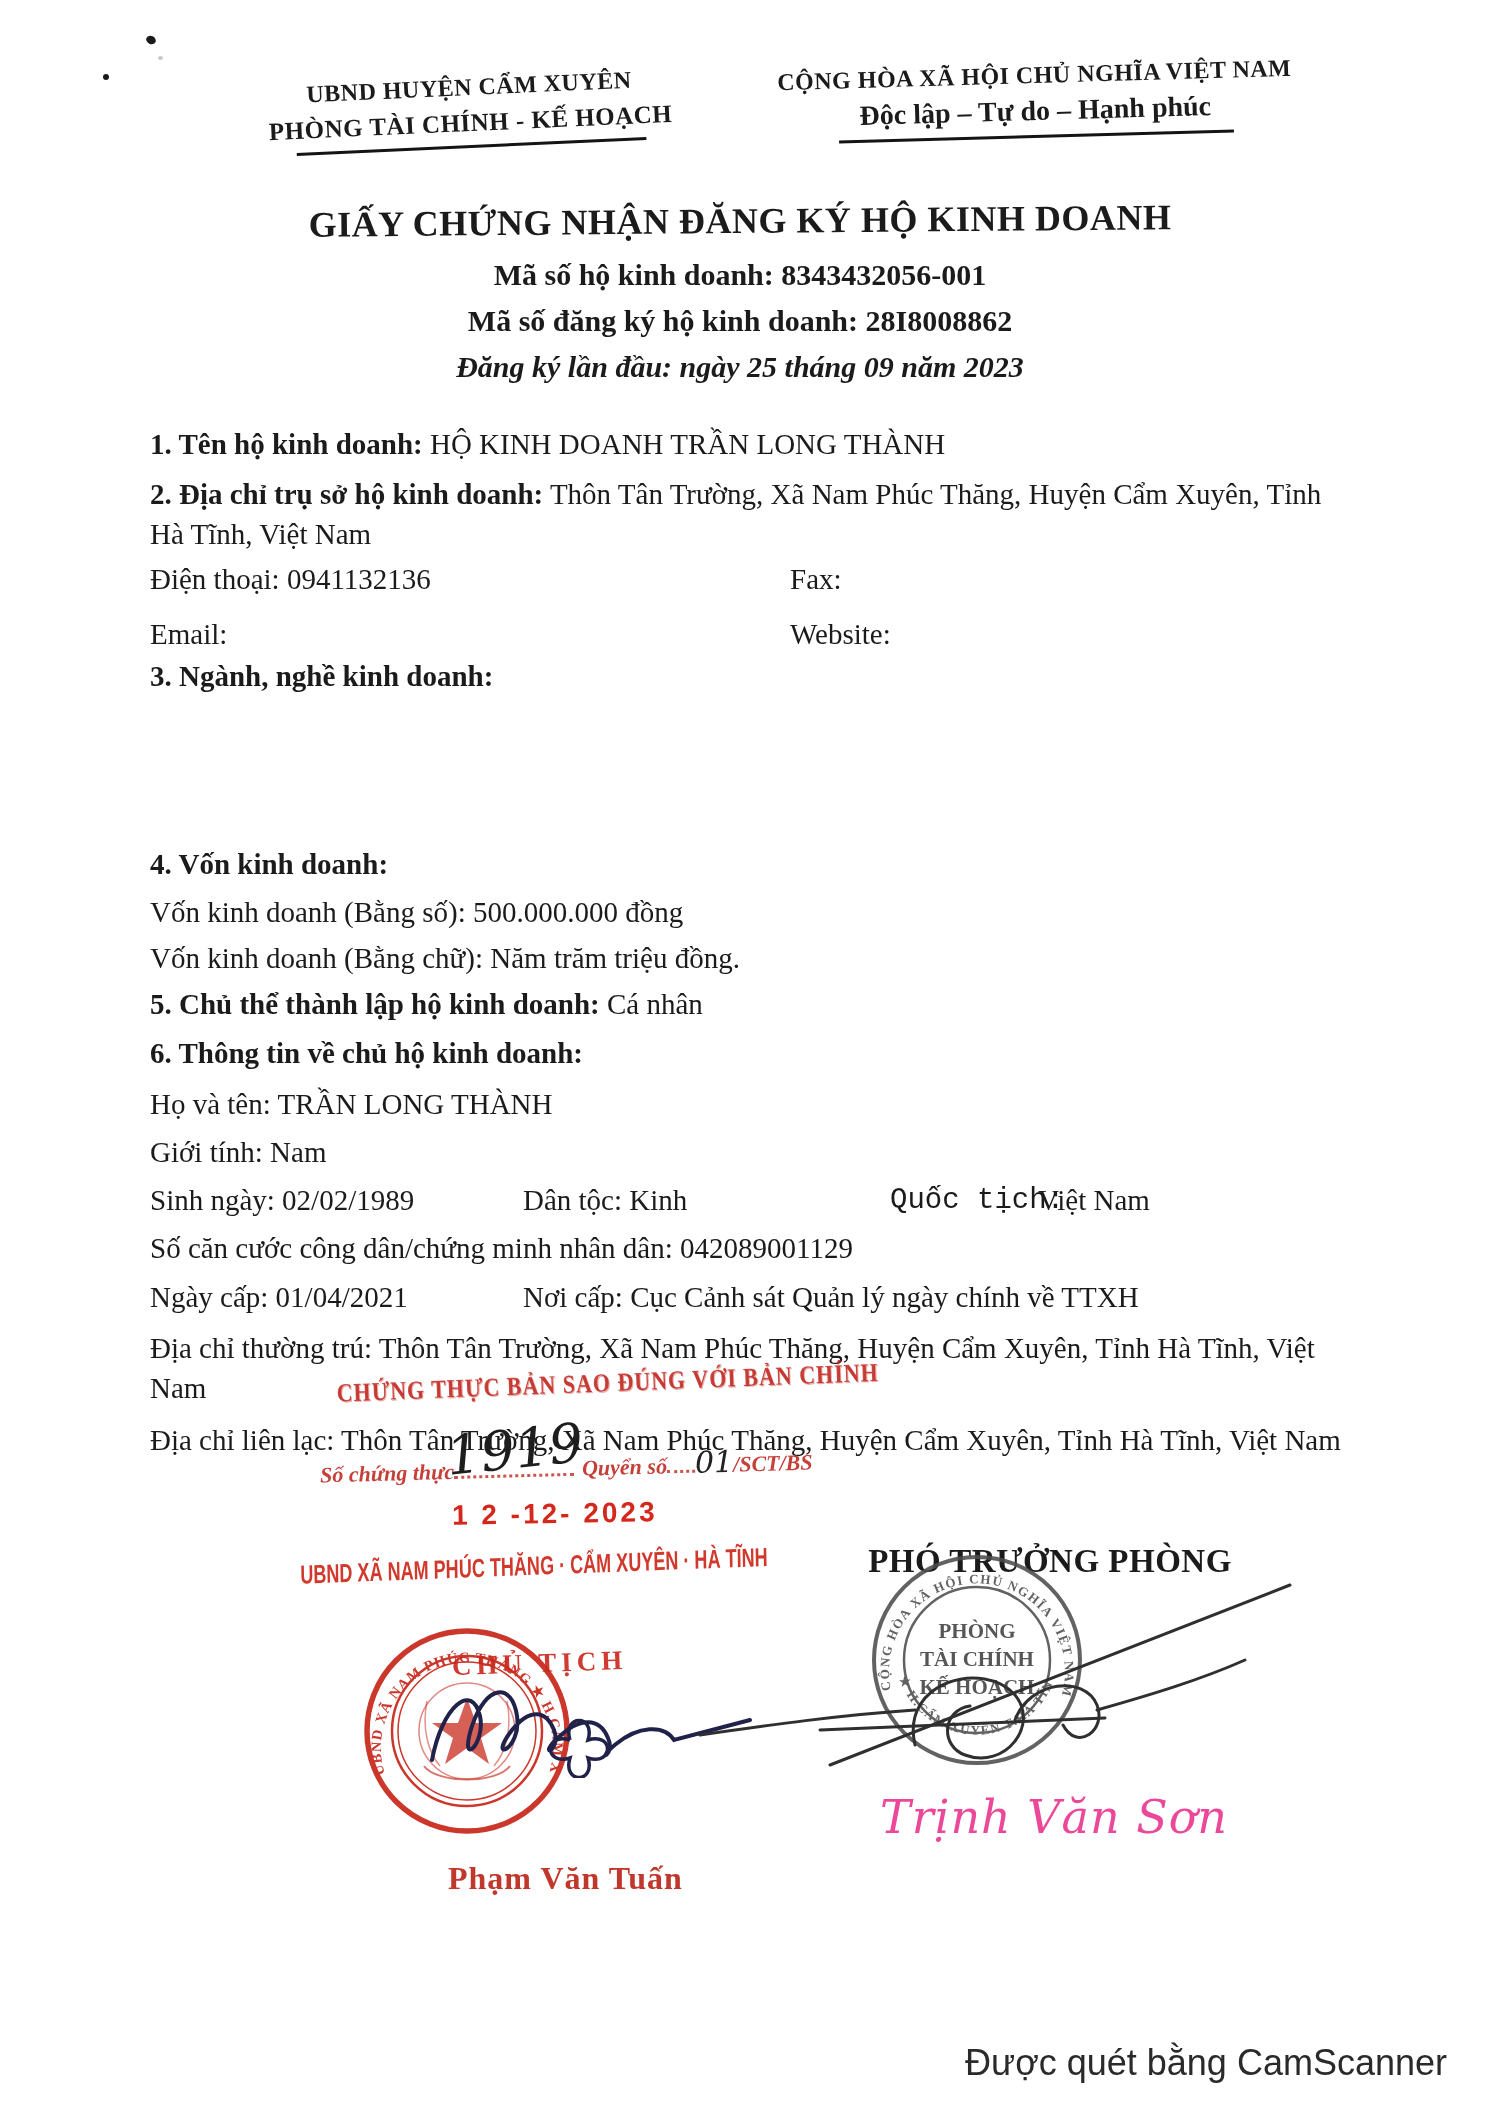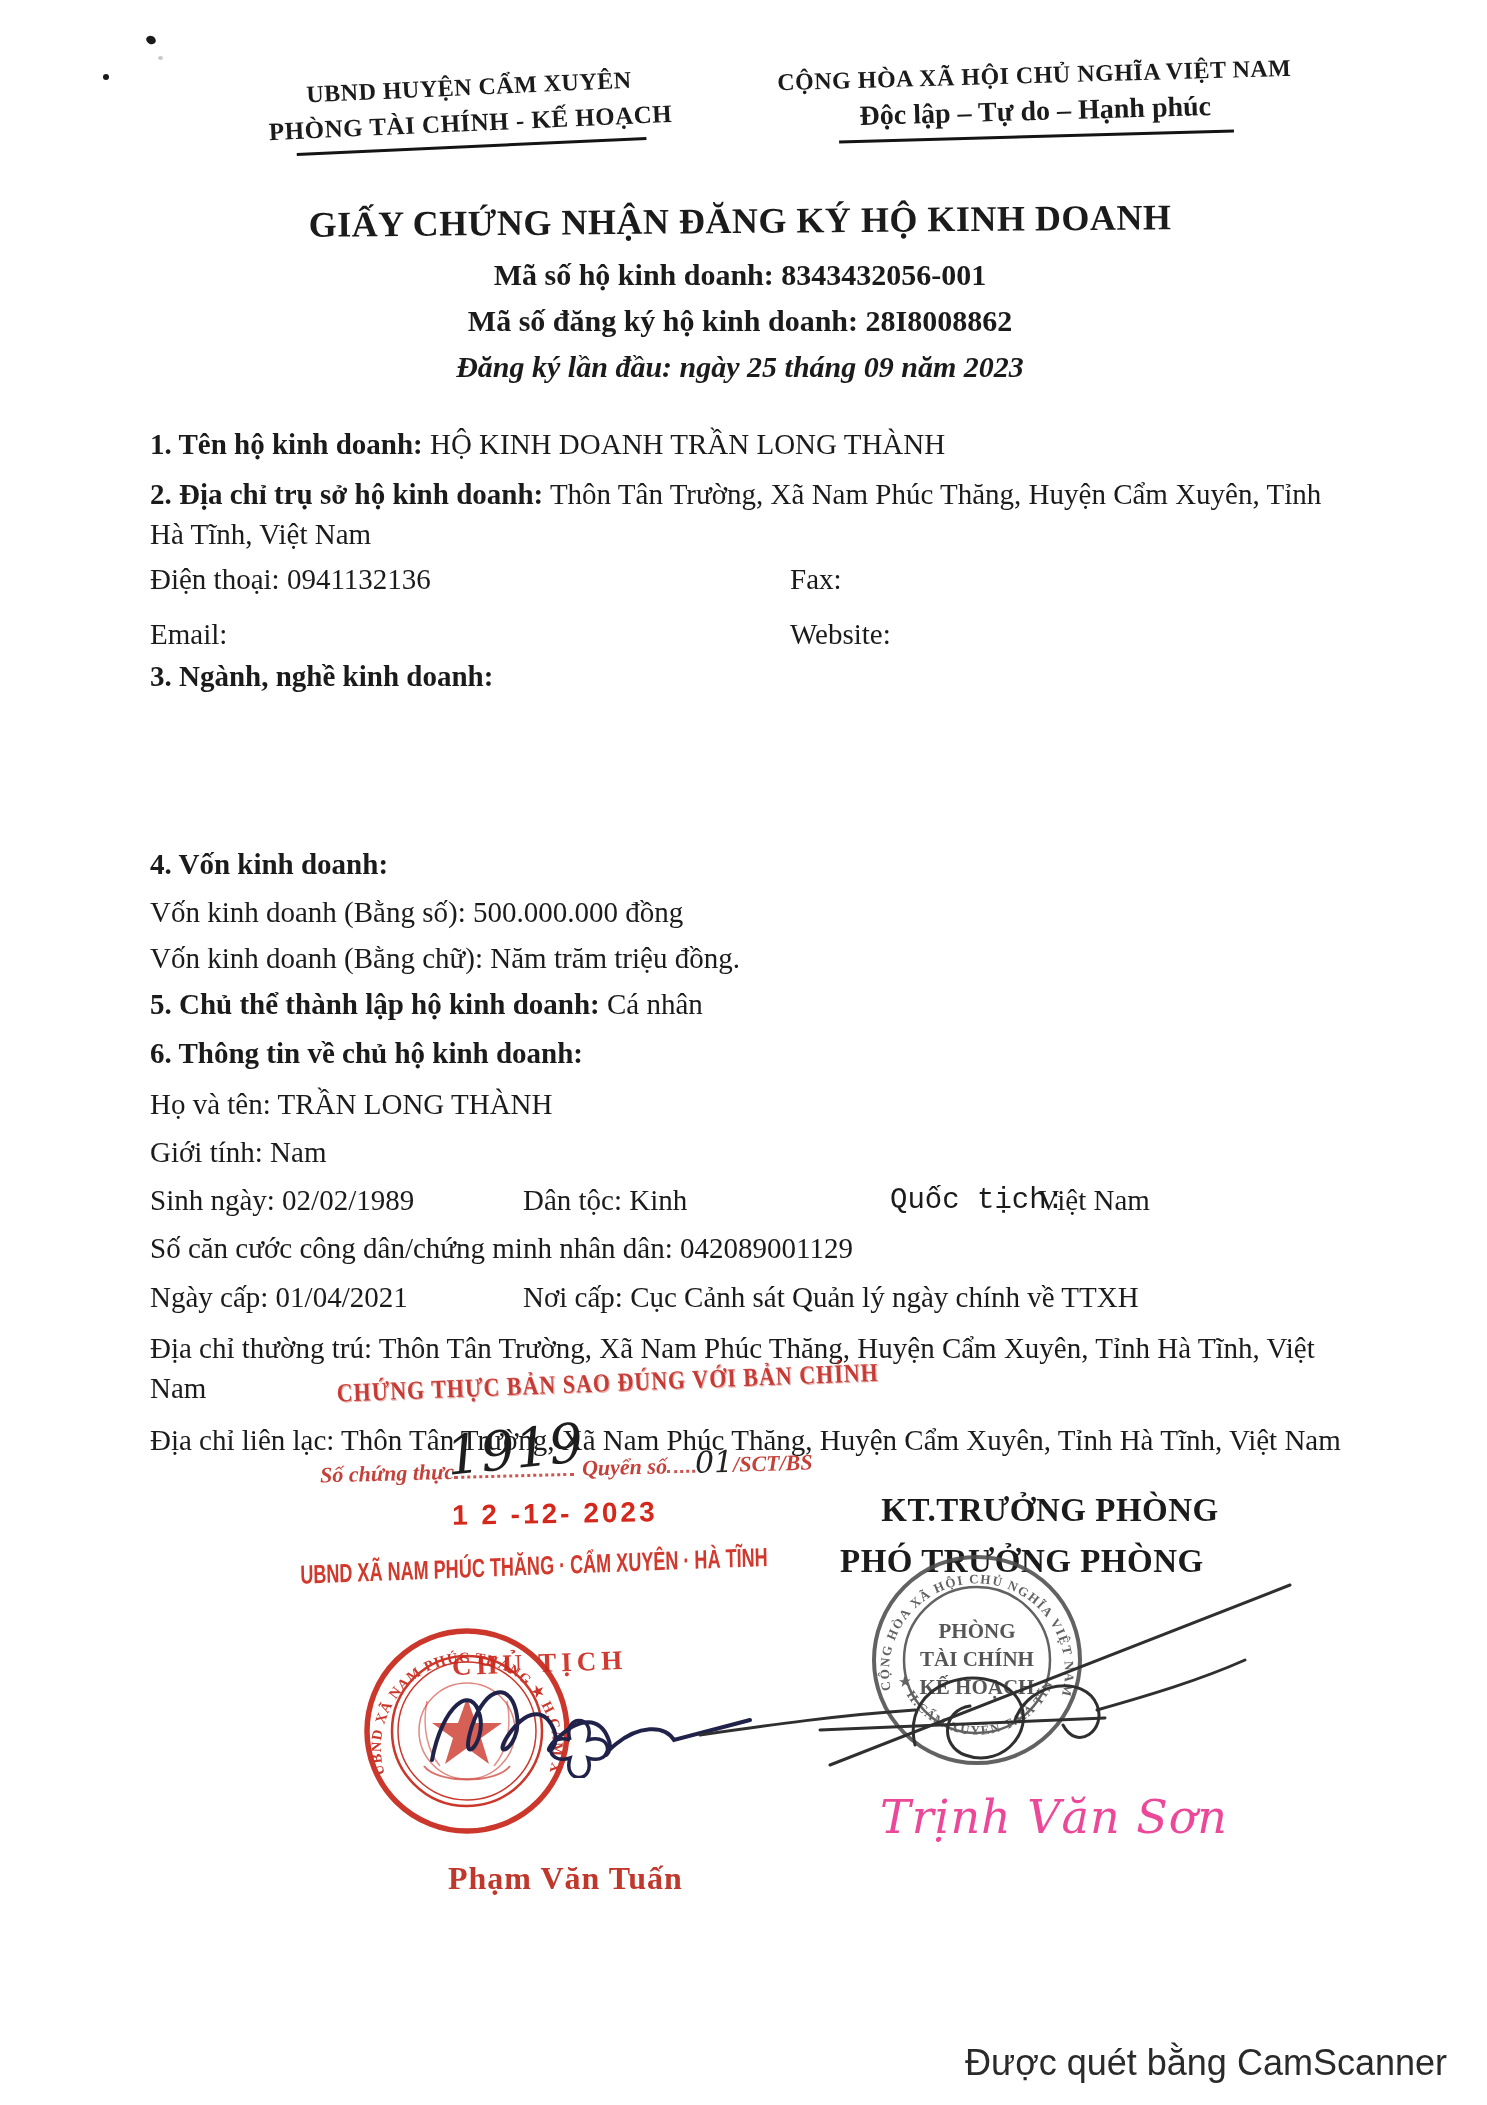--- a/index.html
+++ b/index.html
@@ -40,21 +40,21 @@
             transform:rotate(-6deg);font-family:"DejaVu Serif",serif;}
   .hand01{font-size:30px;font-style:italic;color:#222;font-family:"DejaVu Serif",serif;}
   
   .datestamp{left:452px;top:1498px;font-family:"Liberation Sans",sans-serif;font-size:28px;font-weight:bold;
              color:#d4281c;letter-spacing:3px;transform:rotate(-1deg);}
   .commune-line{left:300px;top:1560px;font-family:"Liberation Sans",sans-serif;font-size:21px;font-weight:bold;
              color:rgba(205,35,22,.9);white-space:nowrap;transform:scale(.86,1.25) rotate(-1.5deg);transform-origin:left top;}
   .chutich{left:452px;top:1648px;font-size:27px;font-weight:bold;color:rgba(200,32,20,.88);letter-spacing:5px;
            transform:rotate(-2deg);}
   .ktline1{left:840px;top:1492px;width:420px;text-align:center;font-size:33px;font-weight:bold;letter-spacing:.5px;}
-  .ktline2{left:840px;top:1543px;width:420px;text-align:left;font-size:33px;font-weight:bold;letter-spacing:.5px;}
+  .ktline2{left:840px;top:1543px;width:420px;text-align:center;font-size:33px;font-weight:bold;letter-spacing:.5px;}
   .signer-right{left:880px;top:1790px;width:320px;text-align:center;font-size:46px;font-style:italic;
                 font-family:"DejaVu Serif",serif;color:#ec4899;letter-spacing:1px;}
   .signer-left{left:448px;top:1860px;font-size:32px;font-weight:bold;color:rgba(187,38,25,.92);letter-spacing:1px;
                font-family:"Liberation Serif",serif;}
   .watermark{right:40px;top:2042px;font-family:"Liberation Sans",sans-serif;font-size:36px;color:#2a2a2a;}
   .speck{position:absolute;background:#1a1a1a;border-radius:50%;}
   svg text{font-family:"Liberation Serif",serif;}
 </style>
 </head>
 <body>
@@ -162,21 +162,20 @@
     </text>
   </svg>
 
   <svg class="abs" style="left:420px;top:1668px;" width="340" height="110" viewBox="0 0 340 110">
     <path d="M 12,92 C 22,38 52,14 60,48 C 66,76 38,102 52,58 C 66,16 92,14 97,48 C 102,82 66,96 92,62
              C 110,40 126,42 134,62 C 142,84 116,90 138,70 C 160,48 180,50 188,70 C 196,88 174,94 196,76
              C 218,58 244,56 254,72 L 330,52" fill="none" stroke="#20224a" stroke-width="4" stroke-linecap="round"></path>
     <path d="M 150,72 c -8,-26 26,-26 18,0 c 26,-8 26,26 0,18 c 8,26 -26,26 -18,0 c -26,8 -26,-26 0,-18" fill="none" stroke="#20224a" stroke-width="3.5"></path>
   </svg>
 
-  <div class="abs ktline1 nw">KT.TRƯỞNG PHÒNG</div>
   <div class="abs ktline2 nw">PHÓ TRƯỞNG PHÒNG</div>
 
   <svg class="abs" style="left:865px;top:1548px;opacity:.88;" width="224" height="224" viewBox="0 0 224 224">
     <g fill="none" stroke="#4d4d4d">
       <circle cx="112" cy="112" r="103" stroke-width="4"></circle>
       <circle cx="112" cy="112" r="73" stroke-width="2.5"></circle>
     </g>
     <defs>
       <path id="rimTopR" d="M 26,142 A 88 88 0 1 1 198,142"></path>
       <path id="rimBotR" d="M 34,130 A 82 82 0 0 0 190,130"></path>

